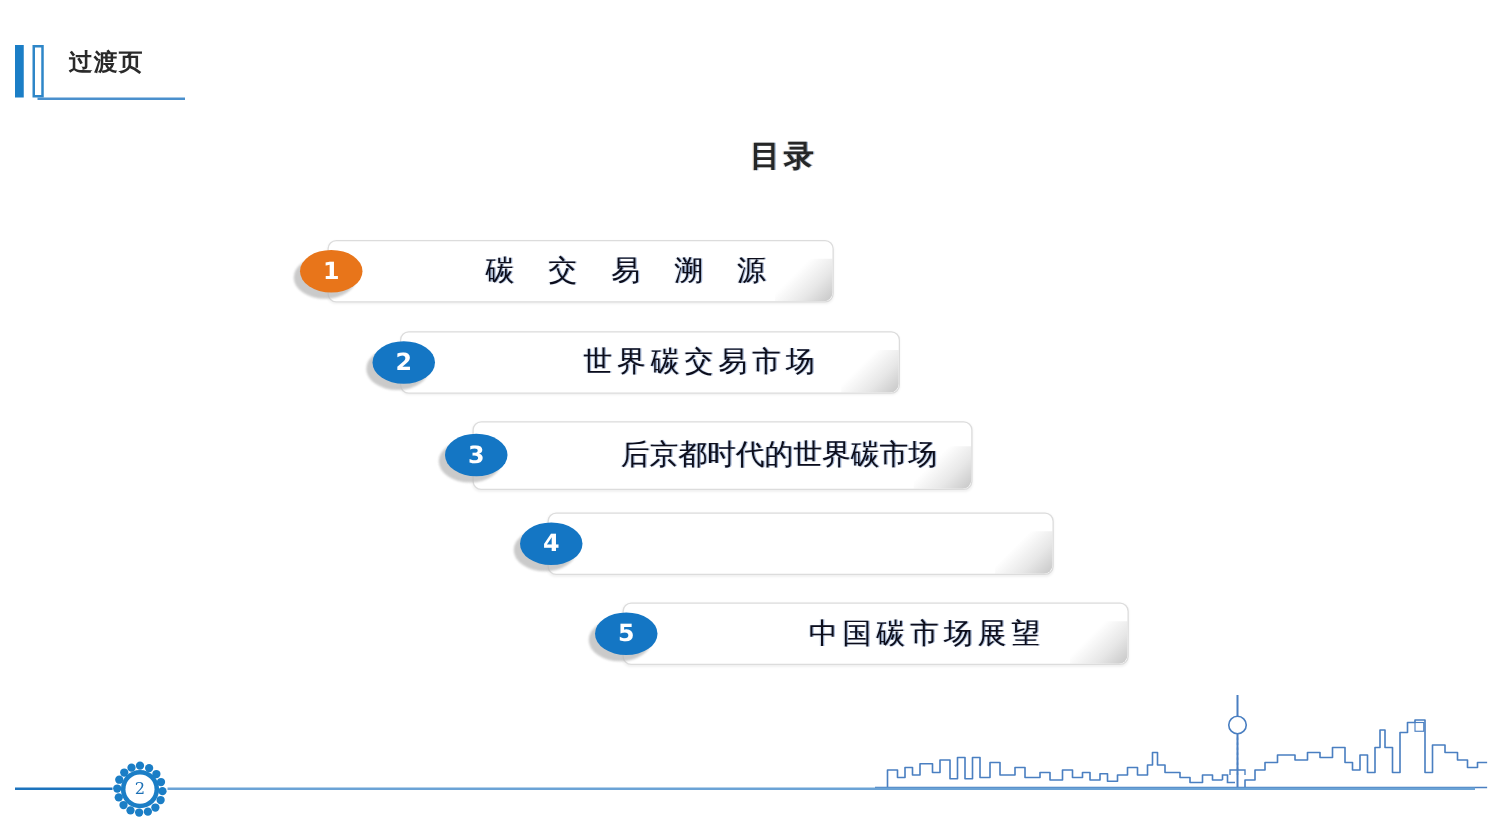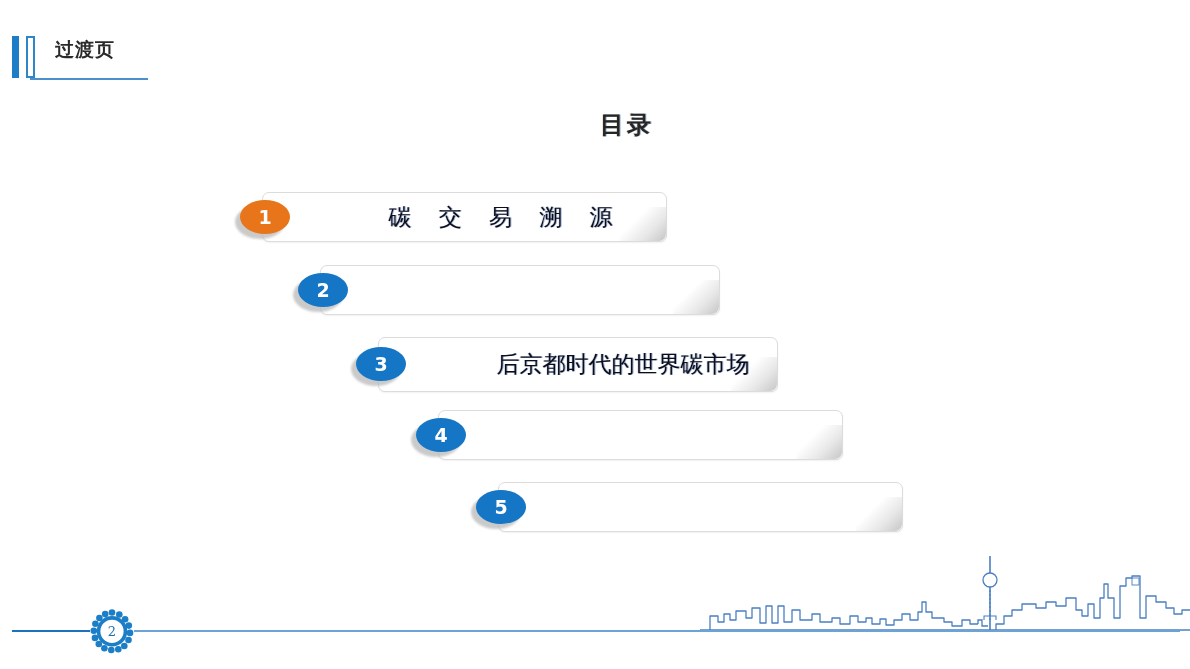--- a/index.html
+++ b/index.html
@@ -241,20 +241,21 @@
   </div>
 
   <div class="toc-item" style="left:320px; top:265px; width:400px; height:50px;">
     <div class="toc-box"></div>
     <div class="toc-badge">
       <div class="badge-shadow"></div>
       <div class="badge-face" style="background:#1476C4;">
         <span>2</span>
       </div>
     </div>
+    <div class="toc-label spaced-sm">世界碳交易市场</div>
   </div>
 
   <div class="toc-item" style="left:378px; top:337px; width:400px; height:55px;">
     <div class="toc-box"></div>
     <div class="toc-badge" style="top:10px;">
       <div class="badge-shadow"></div>
       <div class="badge-face" style="background:#1476C4;">
         <span>3</span>
       </div>
     </div>
@@ -272,20 +273,21 @@
   </div>
 
   <div class="toc-item" style="left:498px; top:482px; width:405px; height:50px;">
     <div class="toc-box"></div>
     <div class="toc-badge">
       <div class="badge-shadow"></div>
       <div class="badge-face" style="background:#1476C4;">
         <span>5</span>
       </div>
     </div>
+    <div class="toc-label spaced-sm">中国碳市场展望</div>
   </div>
 
 </div>
 
 <div id="skyline">
   <svg width="490" height="86" viewBox="0 0 490 86" fill="none" xmlns="http://www.w3.org/2000/svg">
 
     <line x1="0" y1="82" x2="490" y2="82" stroke="#4a7fc1" stroke-width="1.3"></line>
 
     <path d="M10 82 L10 68 L18 68 L18 74 L24 74 L24 66 L30 66 L30 72 L36 72 L36 63

